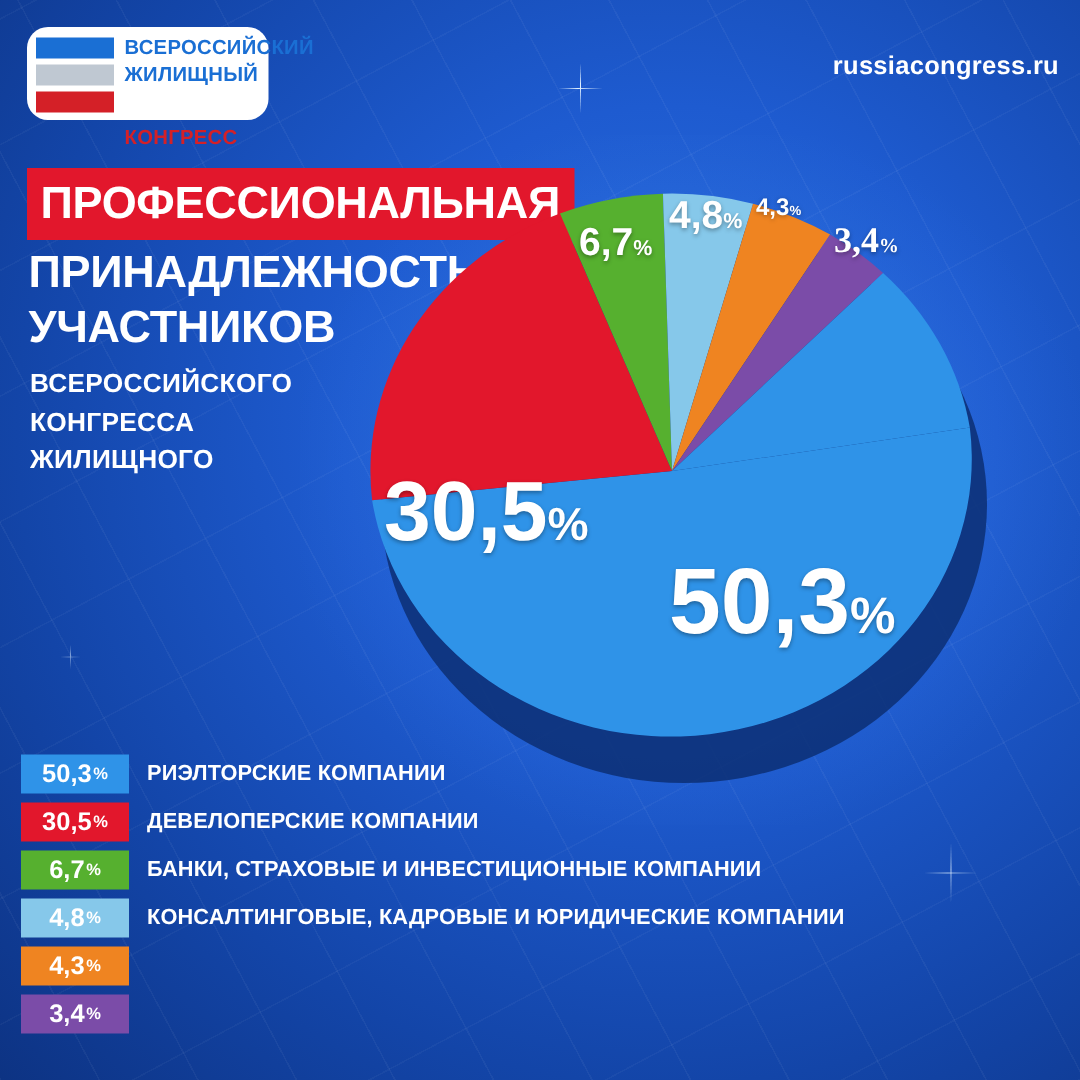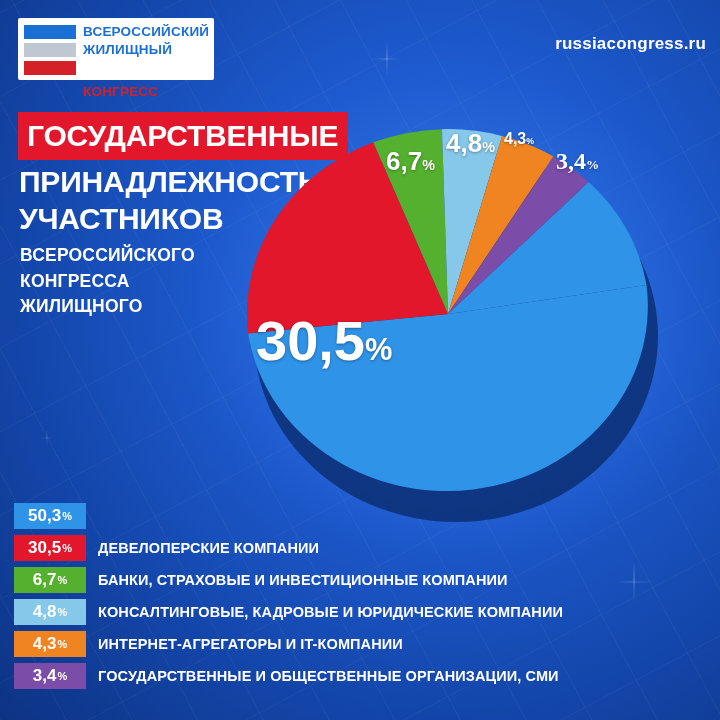--- a/index.html
+++ b/index.html
@@ -58,23 +58,23 @@
   .sparkle::after {
     height: 3px; width: 100%;
     transform: translate(-50%,-50%);
     clip-path: polygon(0% 50%, 44% 38%, 100% 50%, 44% 62%);
   }
 
   
   .logo {
     position: absolute;
     left: 18px; top: 18px;
-    width: 196px; height: 62px;
+    width: 161px; height: 62px;
     background: #ffffff;
-    border-radius: 2px;
+    border-radius: 14px;
     box-sizing: border-box;
     padding: 5px 6px;
   }
   .logo-row {
     display: flex;
     align-items: center;
     height: 17px;
     margin-bottom: 1px;
   }
   .logo-bar {
@@ -239,21 +239,21 @@
     </div>
     <div class="logo-row">
       <div class="logo-bar b3"></div>
       <div class="logo-text t3">КОНГРЕСС</div>
     </div>
   </div>
 
   <div class="site-url">russiacongress.ru</div>
 
   <div class="title-block">
-    <div class="title-line1">ГОСУДАРСТВЕННЫЕ</div>
+    <div class="title-line1">ПРОФЕССИОНАЛЬНАЯ</div>
     <div class="title-line2">ПРИНАДЛЕЖНОСТЬ</div>
     <div class="title-line3">УЧАСТНИКОВ</div>
     <div class="subtitle">
       <div>ВСЕРОССИЙСКОГО</div>
       <div>КОНГРЕССА</div>
       <div>ЖИЛИЩНОГО</div>
     </div>
   </div>
 
   <div class="pie-wrap">
@@ -272,33 +272,35 @@
 
           <path d="M 0 0 L 54.03 -193.60 A 201 201 0 0 1 105.45 -171.29 Z" fill="#ef8421"></path>
 
           <path d="M 0 0 L 105.45 -171.29 A 201 201 0 0 1 140.72 -143.53 Z" fill="#7b4ca8"></path>
 
           <path d="M 0 0 L 140.72 -143.53 A 201 201 0 0 1 198.55 -31.45 Z" fill="#2f93e8"></path>
         </g>
       </svg>
     </div>
 
+    <div class="pie-label lbl-big-blue"><span>50,3</span><span class="pct">%</span></div>
     <div class="pie-label lbl-big-red"><span>30,5</span><span class="pct">%</span></div>
     <div class="pie-label lbl-green"><span>6,7</span><span class="pct">%</span></div>
     <div class="pie-label lbl-lblue"><span>4,8</span><span class="pct">%</span></div>
     <div class="pie-label lbl-orange"><span>4,3</span><span class="pct">%</span></div>
     <div class="pie-label lbl-purple"><span>3,4</span><span class="pct">%</span></div>
   </div>
 
   <div class="legend">
     <div class="legend-row">
       <div class="legend-chip" style="background:#2f93e8">
           <span>50,3</span>
           <span class="pct">%</span>
         </div>
+      <div class="legend-label">РИЭЛТОРСКИЕ КОМПАНИИ</div>
     </div>
     <div class="legend-row">
       <div class="legend-chip" style="background:#e2172c">
           <span>30,5</span>
           <span class="pct">%</span>
         </div>
       <div class="legend-label">ДЕВЕЛОПЕРСКИЕ КОМПАНИИ</div>
     </div>
     <div class="legend-row">
       <div class="legend-chip" style="background:#56b02f">
@@ -312,23 +314,21 @@
           <span>4,8</span>
           <span class="pct">%</span>
         </div>
       <div class="legend-label">КОНСАЛТИНГОВЫЕ, КАДРОВЫЕ И ЮРИДИЧЕСКИЕ КОМПАНИИ</div>
     </div>
     <div class="legend-row">
       <div class="legend-chip" style="background:#ef8421">
           <span>4,3</span>
           <span class="pct">%</span>
         </div>
-      <div class="legend-label">ИНТЕРНЕТ-АГРЕГАТОРЫ И IT-КОМПАНИИ</div>
     </div>
     <div class="legend-row">
       <div class="legend-chip" style="background:#7b4ca8">
           <span>3,4</span>
           <span class="pct">%</span>
         </div>
-      <div class="legend-label">ГОСУДАРСТВЕННЫЕ И ОБЩЕСТВЕННЫЕ ОРГАНИЗАЦИИ, СМИ</div>
     </div>
   </div>
 </div>
 
 </body></html>

